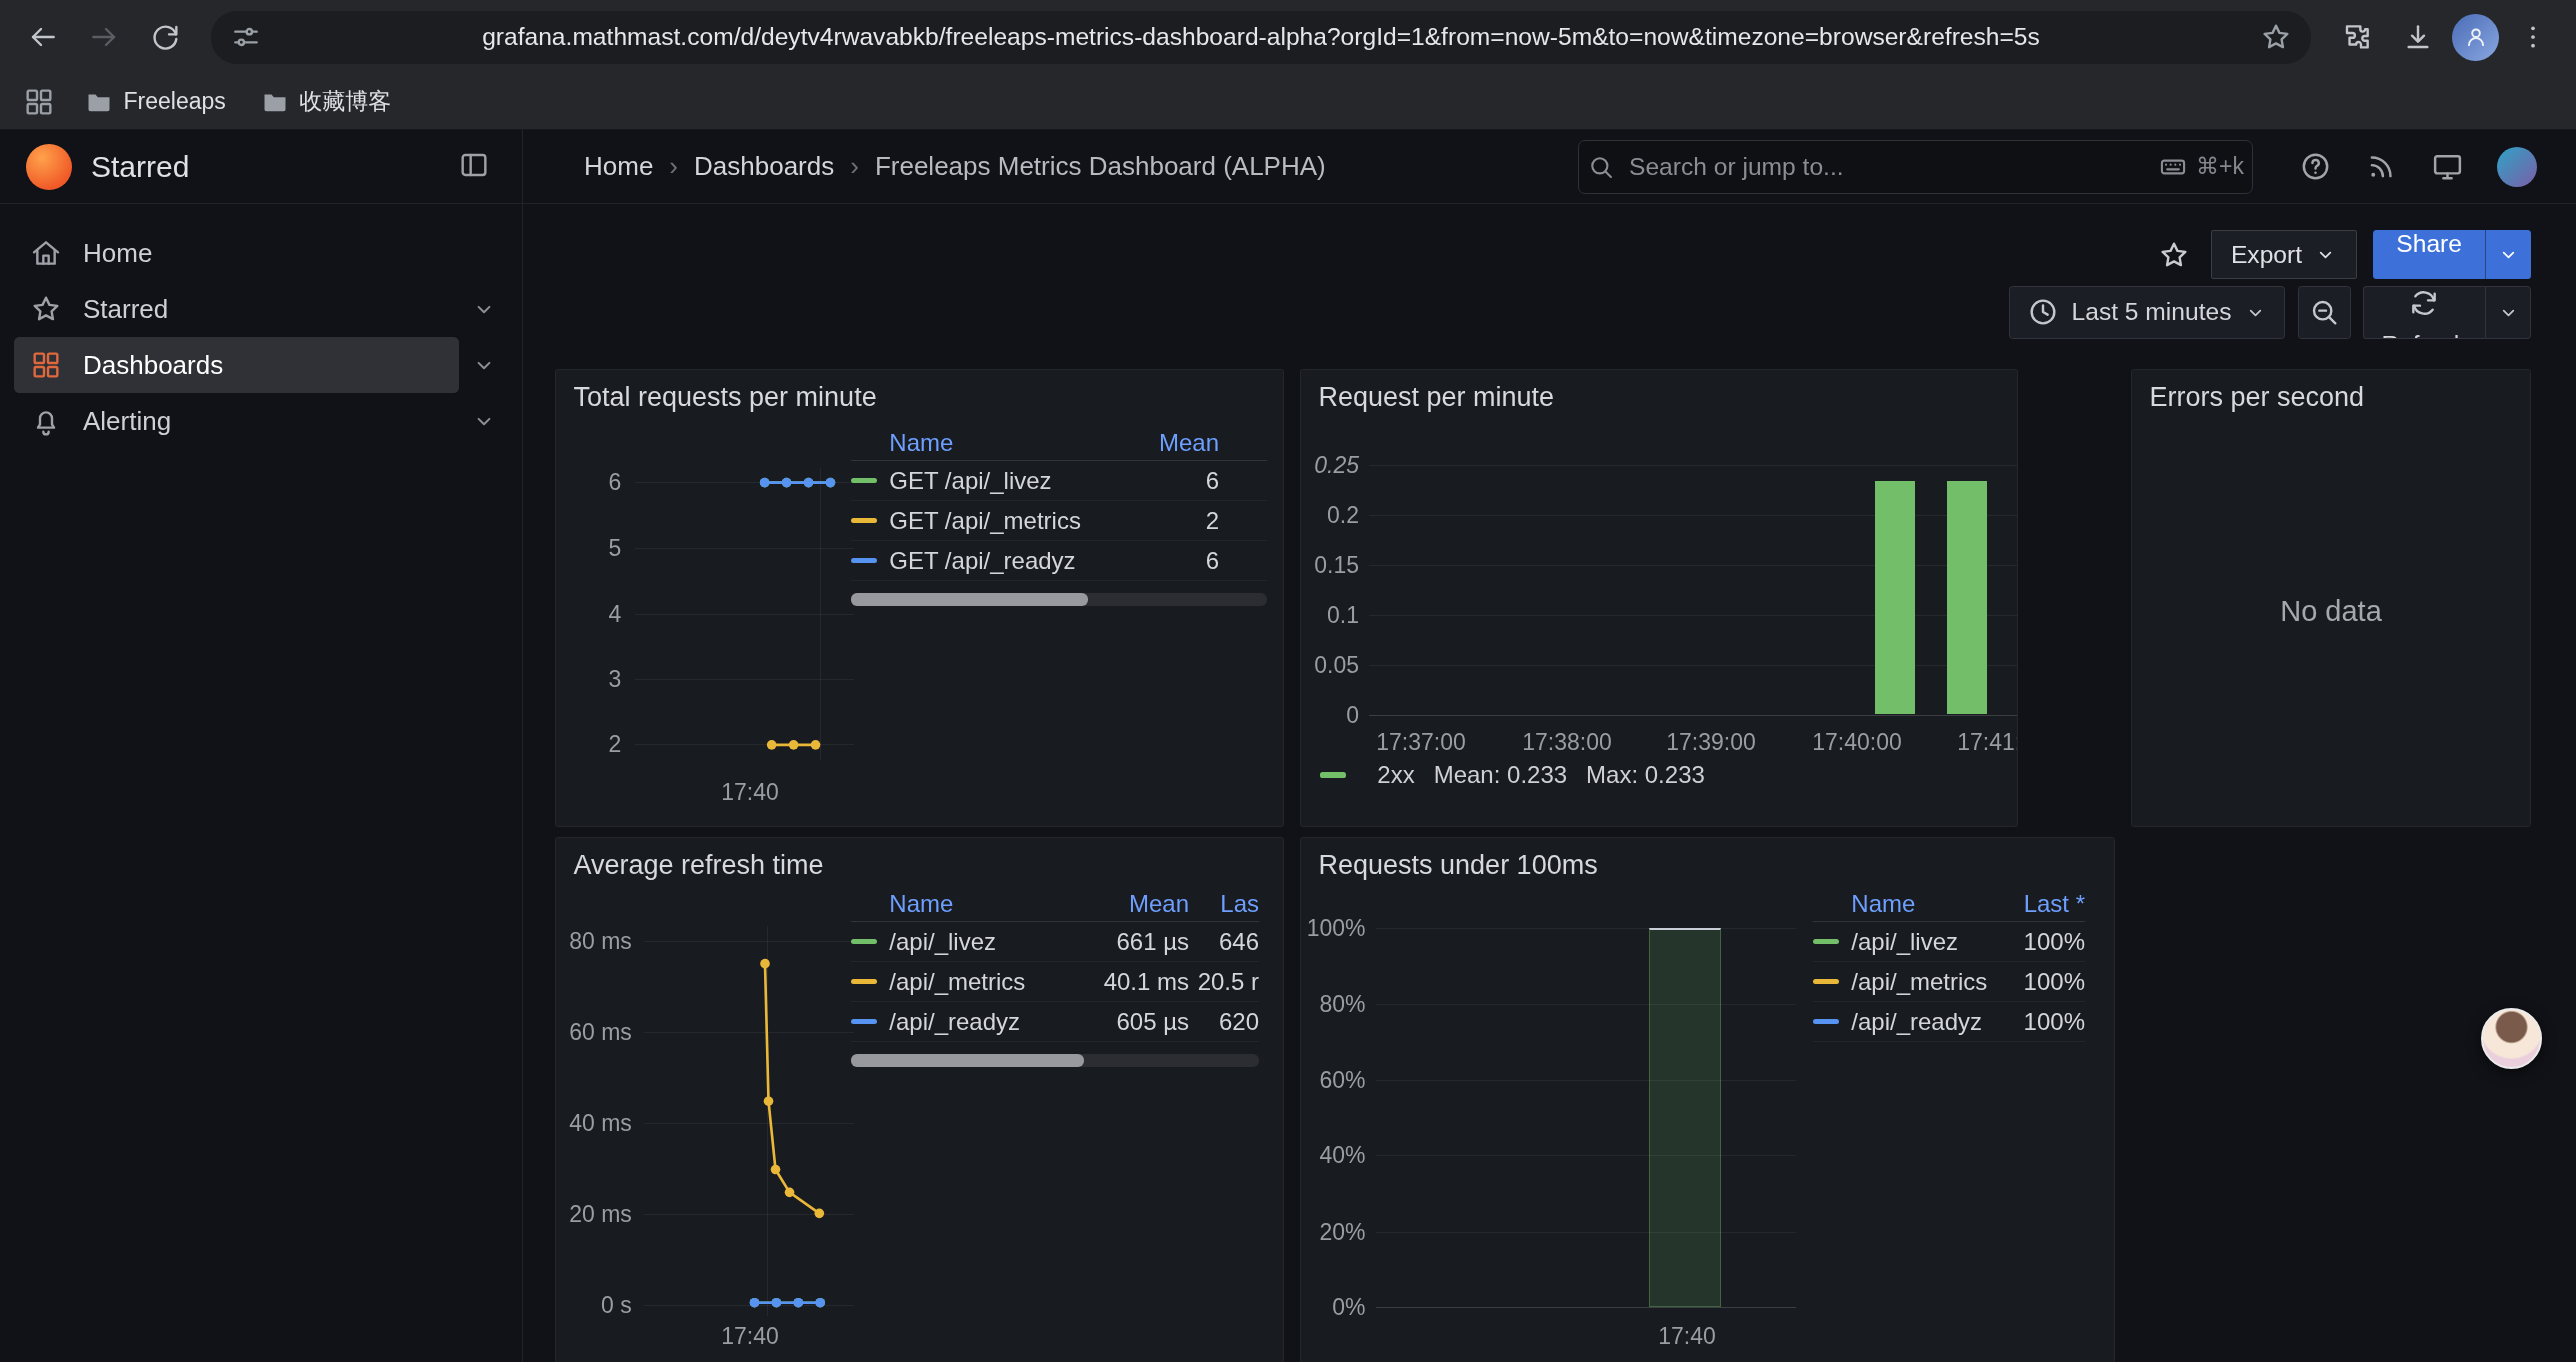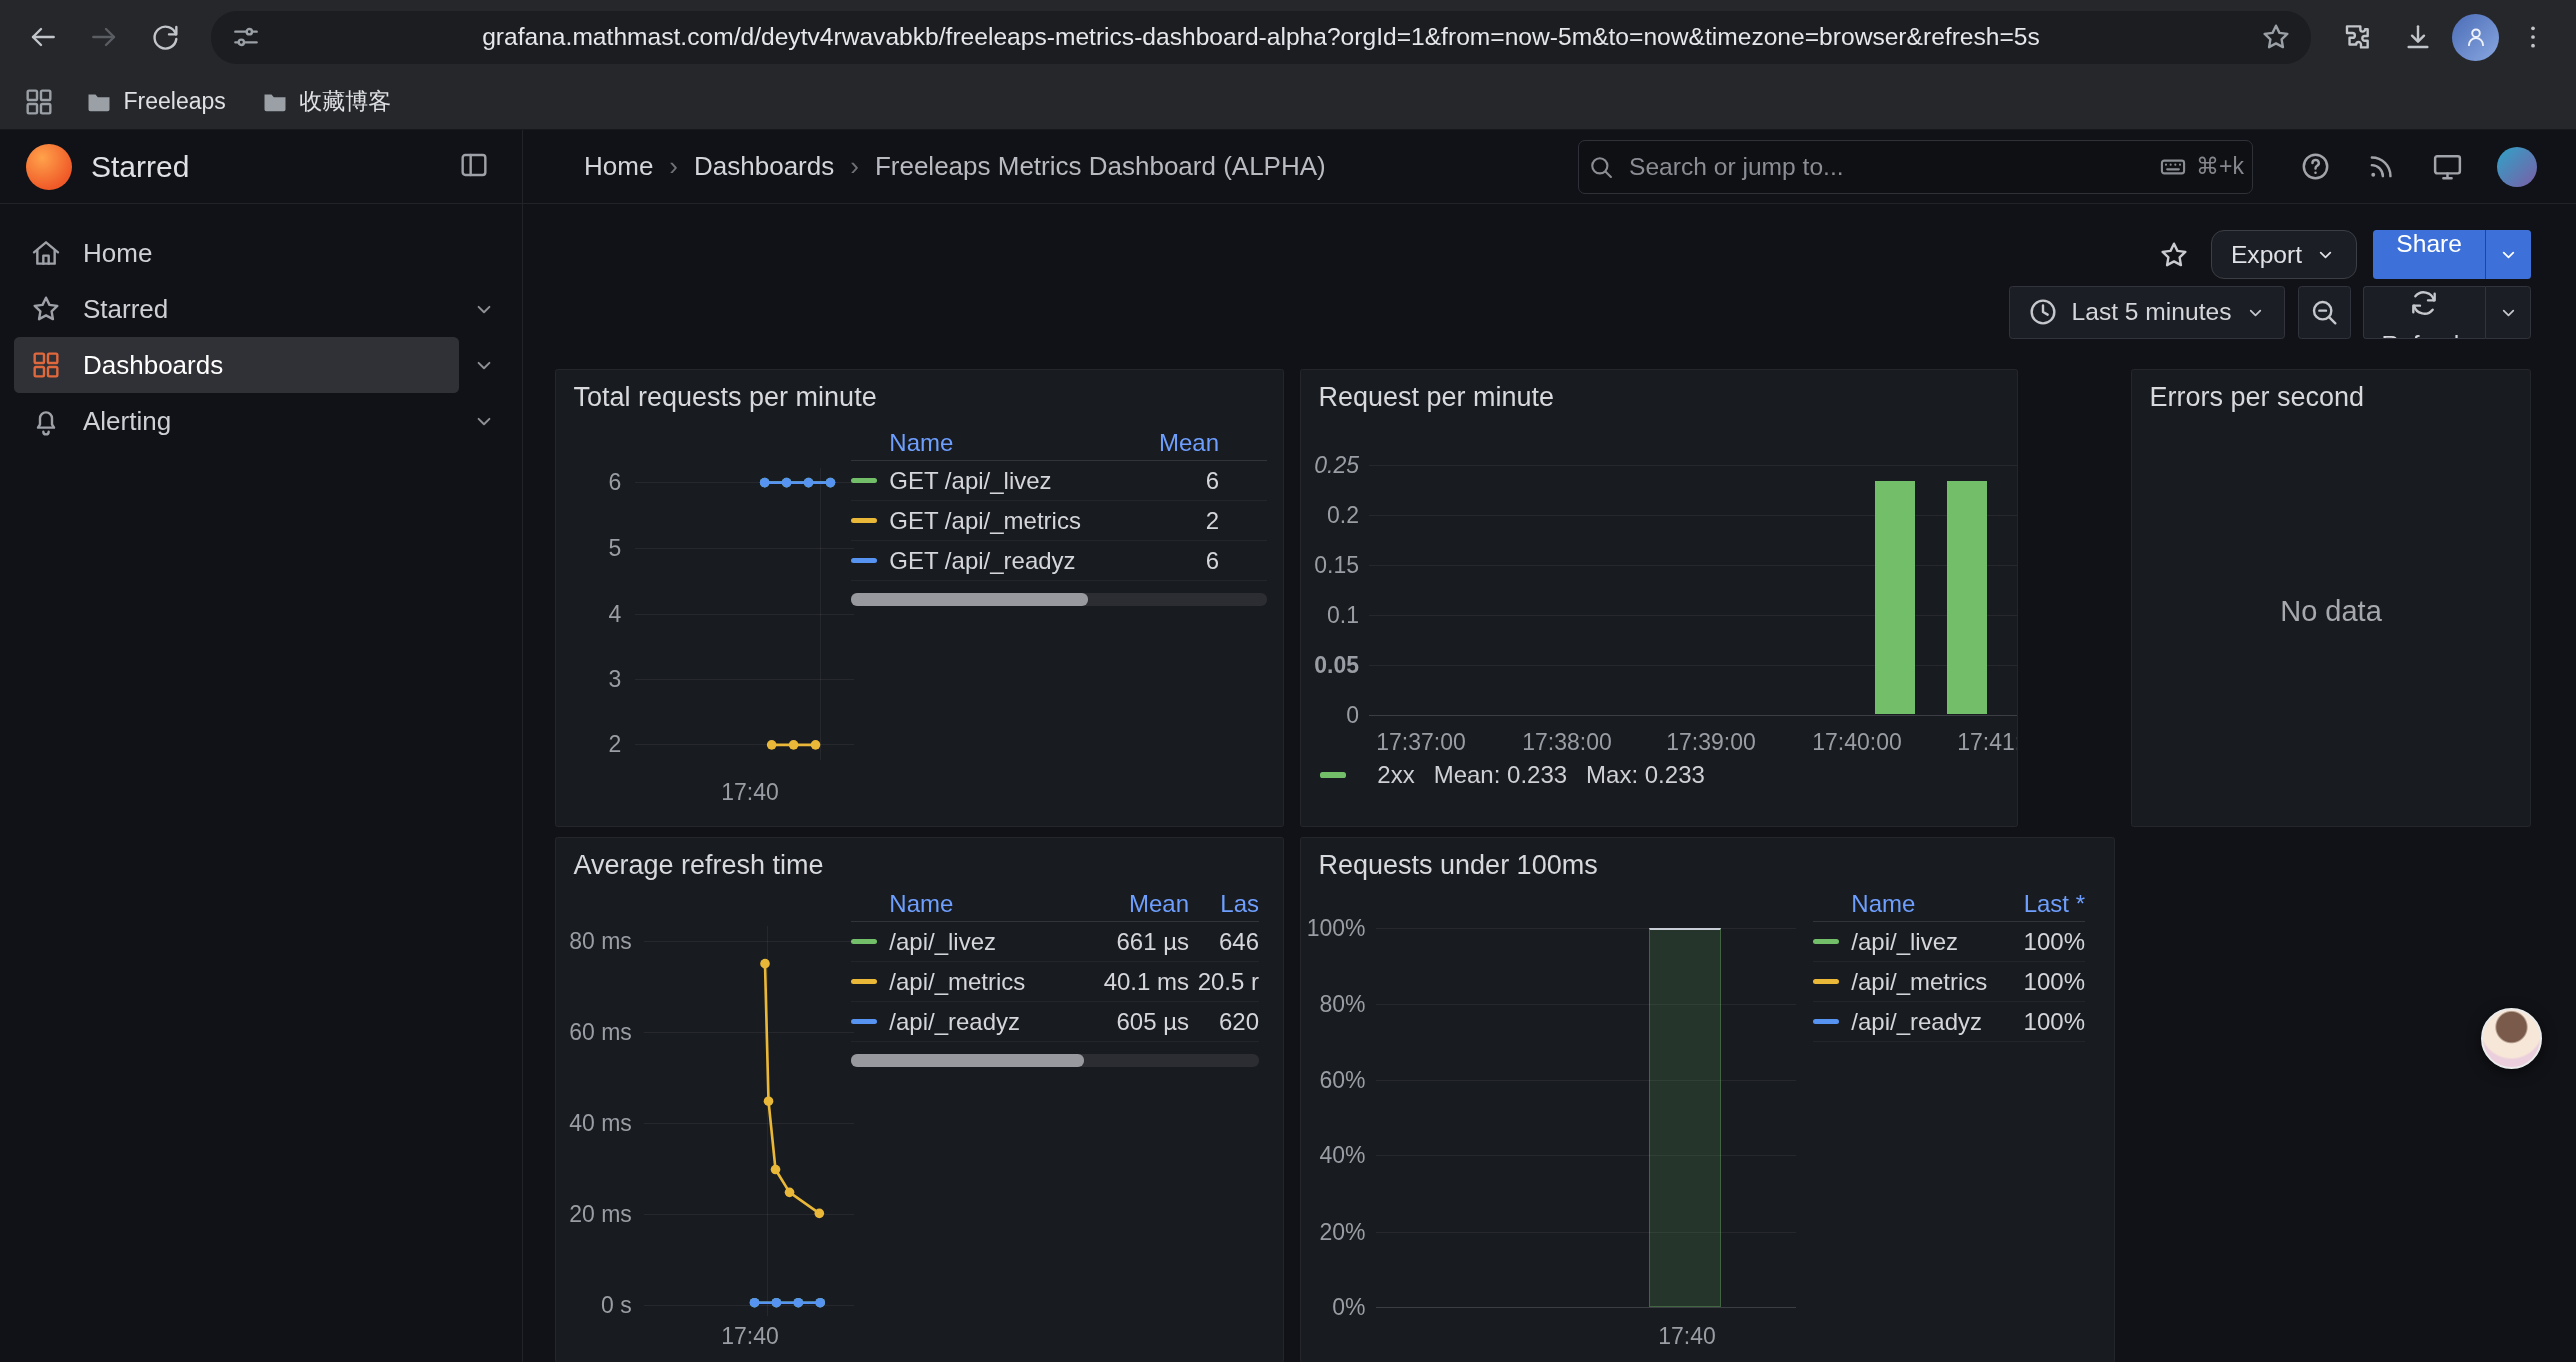--- a/index.html
+++ b/index.html
@@ -49,21 +49,21 @@
   .crumb-sep { color:#6f7177; font-size:26px; }
   .search-box { position:absolute; left:1055px; top:9.6px; width:675px; height:54px; background:#0f1014; border:0.9px solid #2e3138; border-radius:7px; display:flex; align-items:center; padding:0 8px; gap:14px; color:#8b8d94; font-size:24.6px; }
   .search-box .ic { width:28px; height:28px; color:#8b8d94; }
   .kbd-group { margin-left:auto; display:flex; align-items:center; gap:8.8px; color:#85878e; font-size:23px; }
   .hdr-icons { margin-left:auto; display:flex; align-items:center; gap:33px; color:#a2a4ab; }
   .hdr-icons .ic { width:33px; height:33px; }
   .grafana-avatar { width:40px; height:40px; border-radius:50%; background:linear-gradient(135deg,#2fa3c7,#7b5ea7); flex:none; }
 
   .actions-row { display:flex; justify-content:flex-end; align-items:center; gap:16px; padding:26px 45px 0 0; height:75px; flex:none; }
   .icon-btn { background:none; border:none; color:#c9cbd1; width:42px; height:42px; display:flex; align-items:center; justify-content:center; }
-  .btn { display:flex; align-items:center; gap:12.3px; height:49px; padding:0 19px; border-radius:13px; font-size:24.6px; font-family:inherit; border:0.9px solid transparent; }
+  .btn { display:flex; align-items:center; gap:12.3px; height:49px; padding:0 19px; border-radius:2px; font-size:24.6px; font-family:inherit; border:0.9px solid transparent; }
   .btn.secondary { background:#1b1e24; border-color:#3c3e45; color:#e0e1e6; }
   .split { display:flex; }
   .btn.primary { background:#3d71d9; color:#ffffff; border:none; }
   .btn.primary.main { border-radius:3.5px 0 0 3.5px; padding:0 23px; }
   .btn.primary.chevpart { border-radius:0 3.5px 3.5px 0; width:46px; padding:0; justify-content:center; border-left:0.9px solid rgba(17,18,23,.45); }
 
   .time-row { display:flex; justify-content:flex-end; align-items:center; gap:12.3px; padding:5.3px 45px 0 0; height:61px; flex:none; }
   .tbtn { display:flex; align-items:center; gap:12.3px; height:53px; padding:0 17.5px; border-radius:3.5px; background:#1b1e24; border:0.9px solid #31343c; color:#d5d6db; font-size:24.6px; font-family:inherit; }
   .tbtn .ic { color:#c5c7cd; }
   .tbtn.square { width:53px; padding:0; justify-content:center; }
@@ -490,21 +490,21 @@
         <div class="bar-legend">
           <span class="swatch" style="background: rgb(115, 191, 105);"></span>
           <span>2xx</span>
           <span>Mean: 0.233</span>
           <span>Max: 0.233</span>
         </div>
       <div class="tick y" style="top: 81px; left: 7px; width: 51px; font-style: italic;">0.25</div>
           <div class="tick y" style="top: 131px; left: 7px; width: 51px;">0.2</div>
           <div class="tick y" style="top: 181px; left: 7px; width: 51px;">0.15</div>
           <div class="tick y" style="top: 231px; left: 7px; width: 51px;">0.1</div>
-          <div class="tick y" style="top: 281px; left: 7px; width: 51px; font-weight: bold;">0.05</div>
+          <div class="tick y" style="top: 281px; left: 7px; width: 51px;">0.05</div>
           <div class="tick y" style="top: 331px; left: 7px; width: 51px;">0</div>
           <div class="gridline" style="top: 95px; left: 68px; width: 725px;"></div>
           <div class="gridline" style="top: 145px; left: 68px; width: 725px;"></div>
           <div class="gridline" style="top: 195px; left: 68px; width: 725px;"></div>
           <div class="gridline" style="top: 245px; left: 68px; width: 725px;"></div>
           <div class="gridline" style="top: 295px; left: 68px; width: 725px;"></div>
           <div class="gridline base" style="top: 345px; left: 68px; width: 725px;"></div>
           <div class="tick x" style="left: 120px; top: 358px;">17:37:00</div>
           <div class="tick x" style="left: 266px; top: 358px;">17:38:00</div>
           <div class="tick x" style="left: 410px; top: 358px;">17:39:00</div>

